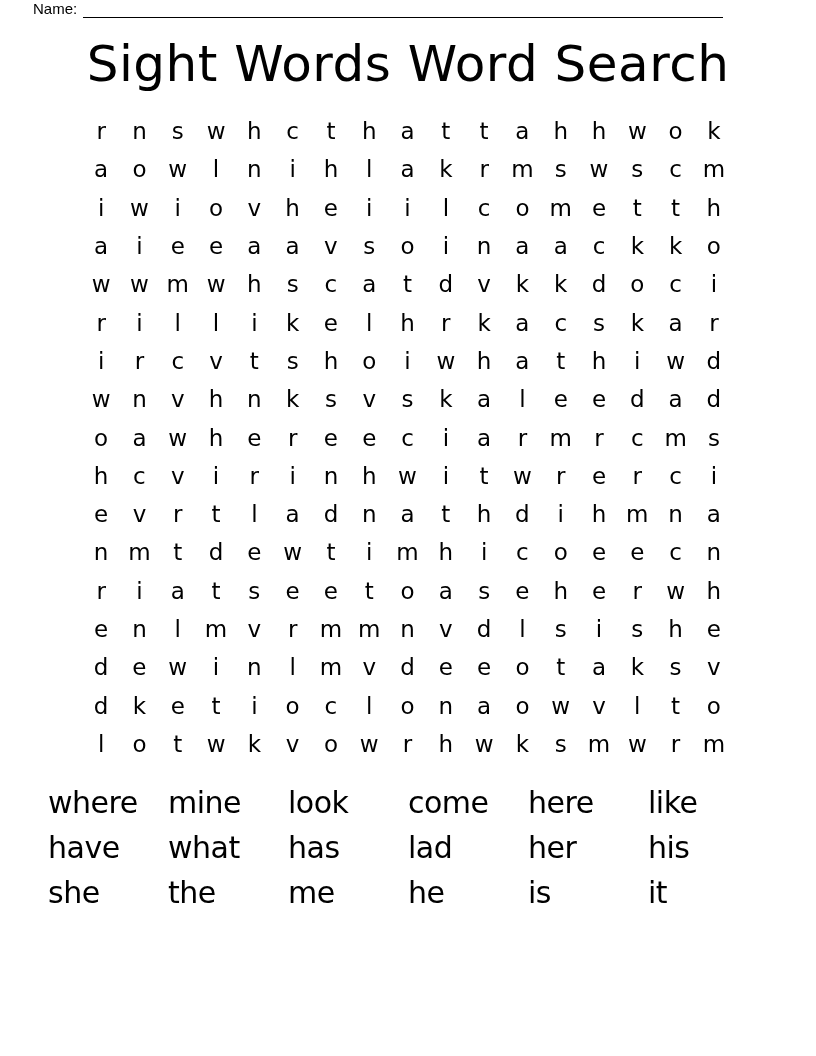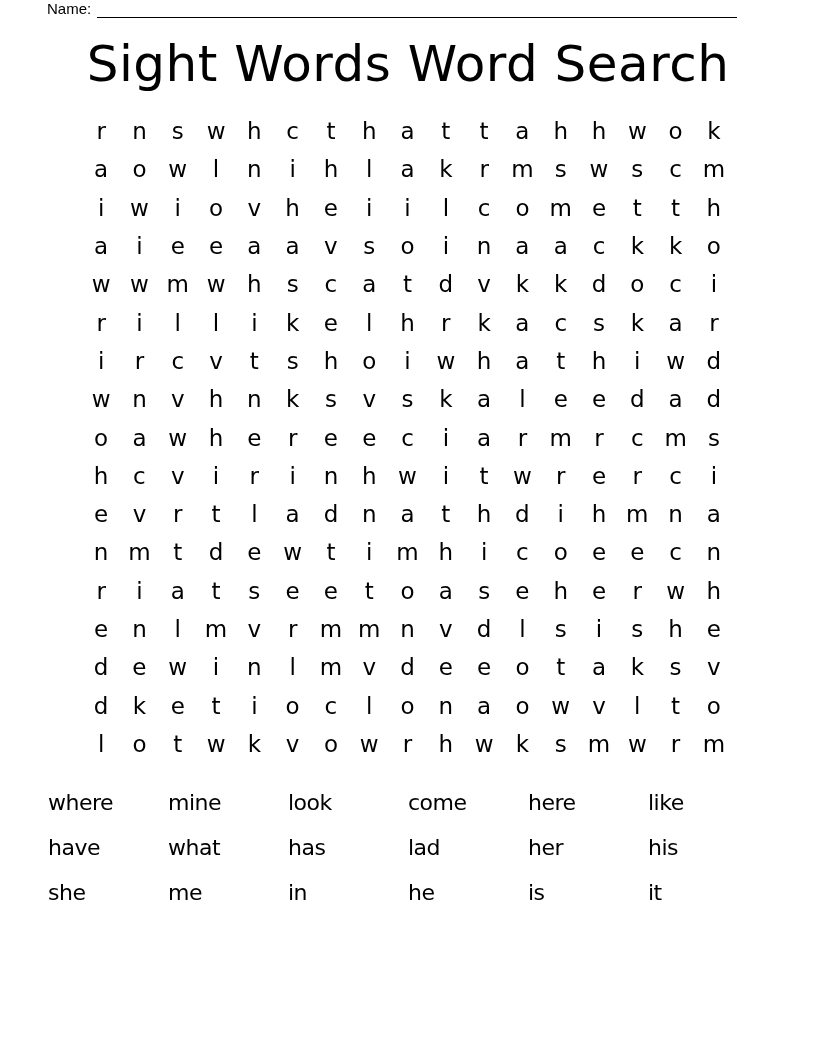--- a/index.html
+++ b/index.html
@@ -1,18 +1,18 @@
 <!DOCTYPE html>
 <html><head>
   <meta charset="utf-8">
   <style>
     html, body { margin: 0; padding: 0; background: #ffffff; }
     body { width: 816px; height: 1056px; position: relative; overflow: hidden; color: #000; }
     .name-row {
-      position: absolute; left: 47px; top: 0px;
+      position: absolute; left: 33px; top: 0px;
       font-family: "Liberation Sans", sans-serif; font-size: 15px; line-height: 18px;
       display: flex; align-items: flex-end;
     }
     .name-line {
       display: inline-block; width: 640px; height: 15px;
       border-bottom: 1px solid #000; margin-left: 6px;
     }
     .title {
       position: absolute; left: 0; top: 30px; width: 816px; text-align: center;
       font-family: "DejaVu Sans", sans-serif; font-size: 50px; line-height: 68px;
@@ -27,21 +27,21 @@
       font-family: "DejaVu Sans", sans-serif; font-size: 23px;
       display: flex; align-items: center; justify-content: center;
       user-select: none;
     }
     .words {
       position: absolute; left: 48px; top: 780px;
       display: grid; grid-template-columns: repeat(6, 120px);
       grid-auto-rows: 45px;
     }
     .word {
-      font-family: "DejaVu Sans", sans-serif; font-size: 22px;
+      font-family: "DejaVu Sans", sans-serif; font-size: 30px;
       line-height: 45px; letter-spacing: -0.5px;
     }
   </style>
 </head>
 <body>
 
 <div class="name-row">
   <span>Name:</span>
   <span class="name-line"></span>
 </div>
@@ -347,18 +347,18 @@
     <div class="word">come</div>
     <div class="word">here</div>
     <div class="word">like</div>
     <div class="word">have</div>
     <div class="word">what</div>
     <div class="word">has</div>
     <div class="word">lad</div>
     <div class="word">her</div>
     <div class="word">his</div>
     <div class="word">she</div>
+    <div class="word">the</div>
     <div class="word">me</div>
-    <div class="word">in</div>
     <div class="word">he</div>
     <div class="word">is</div>
     <div class="word">it</div>
   </div>
 
 </body></html>

